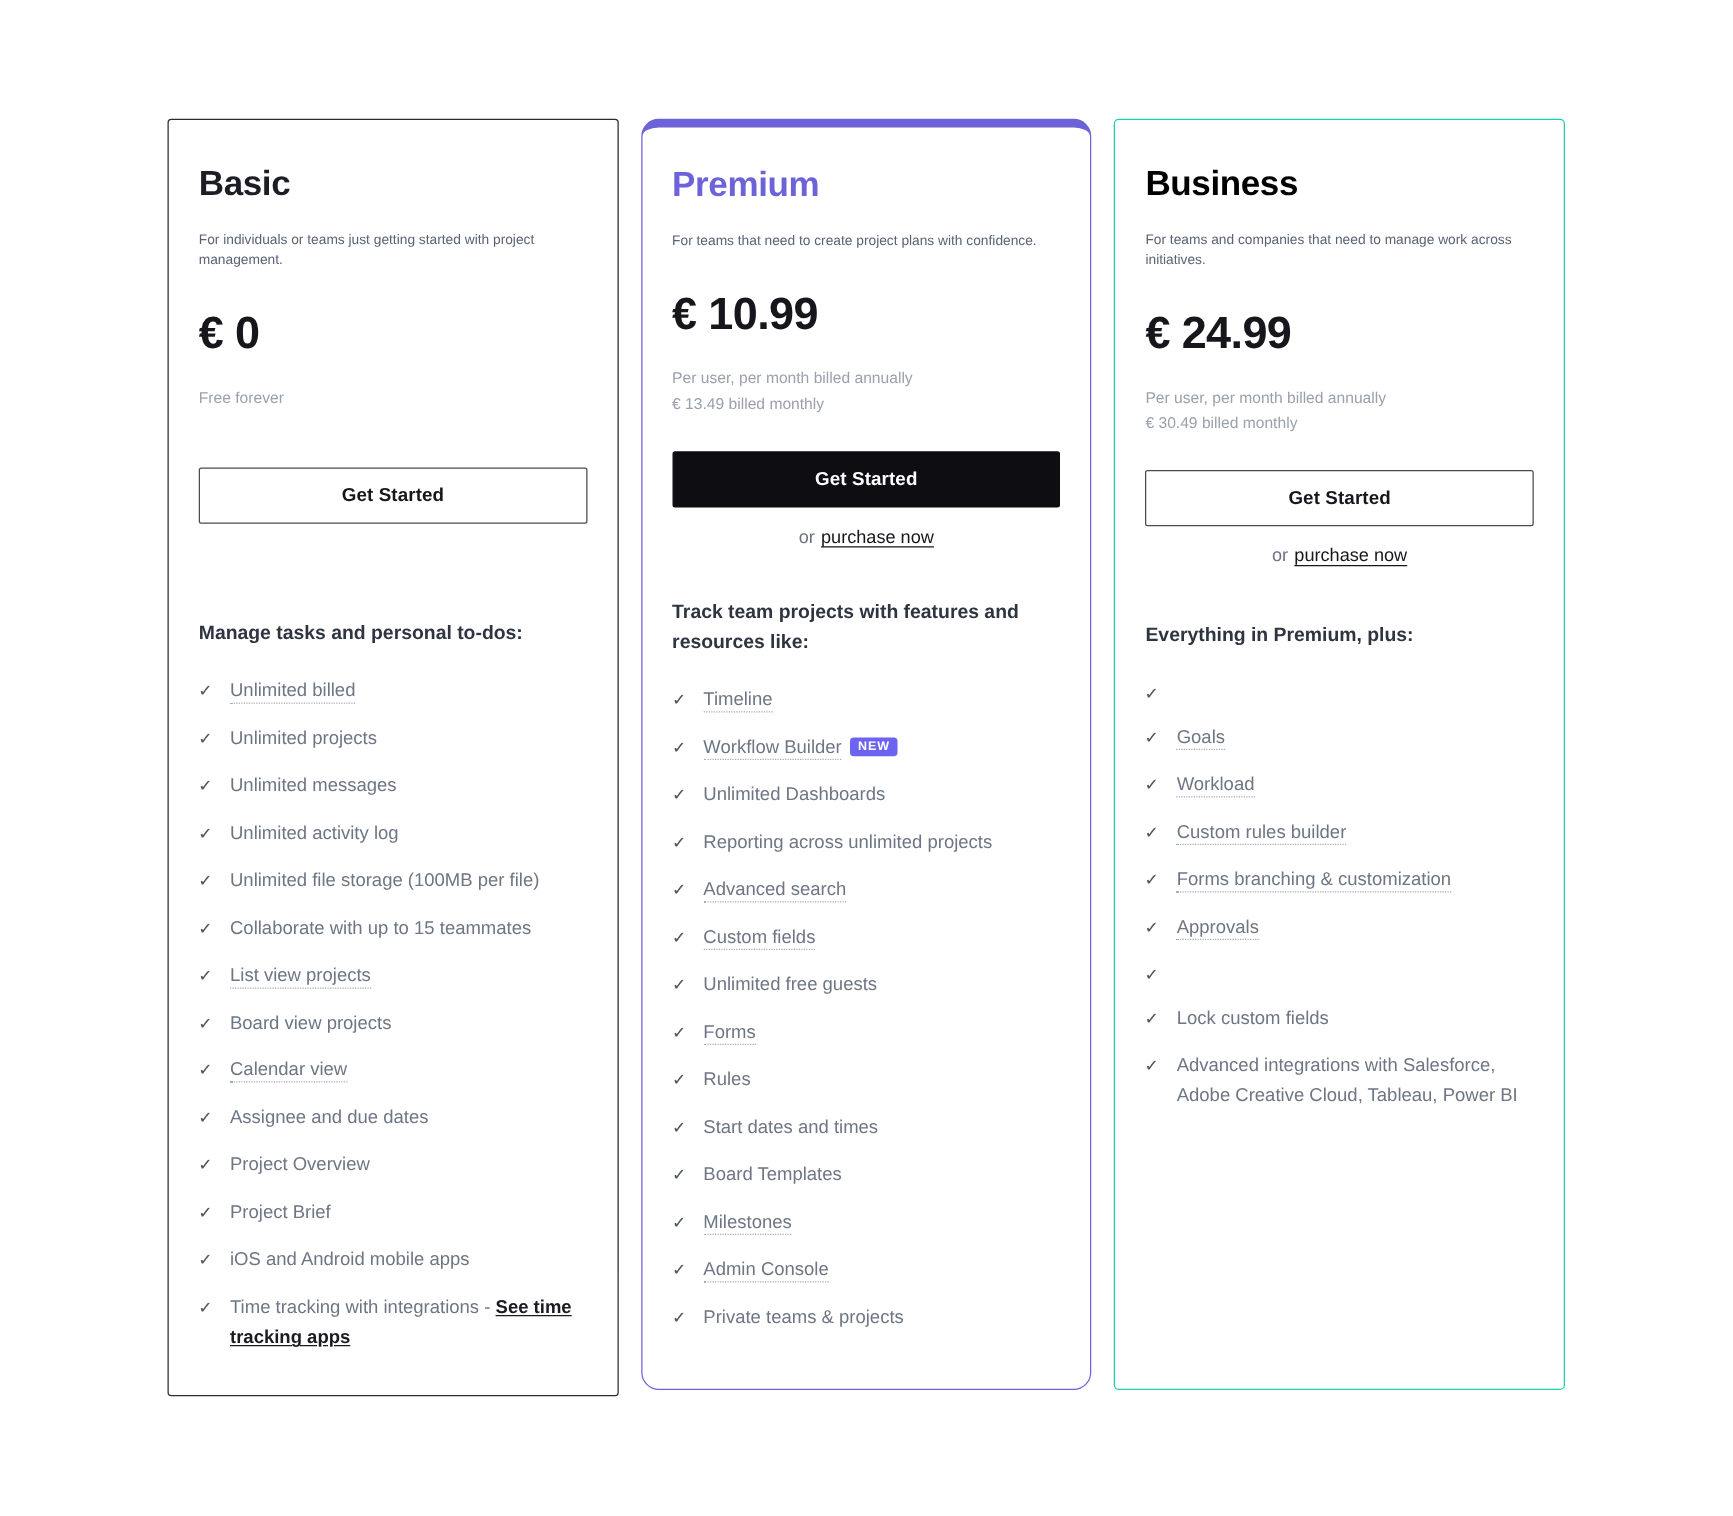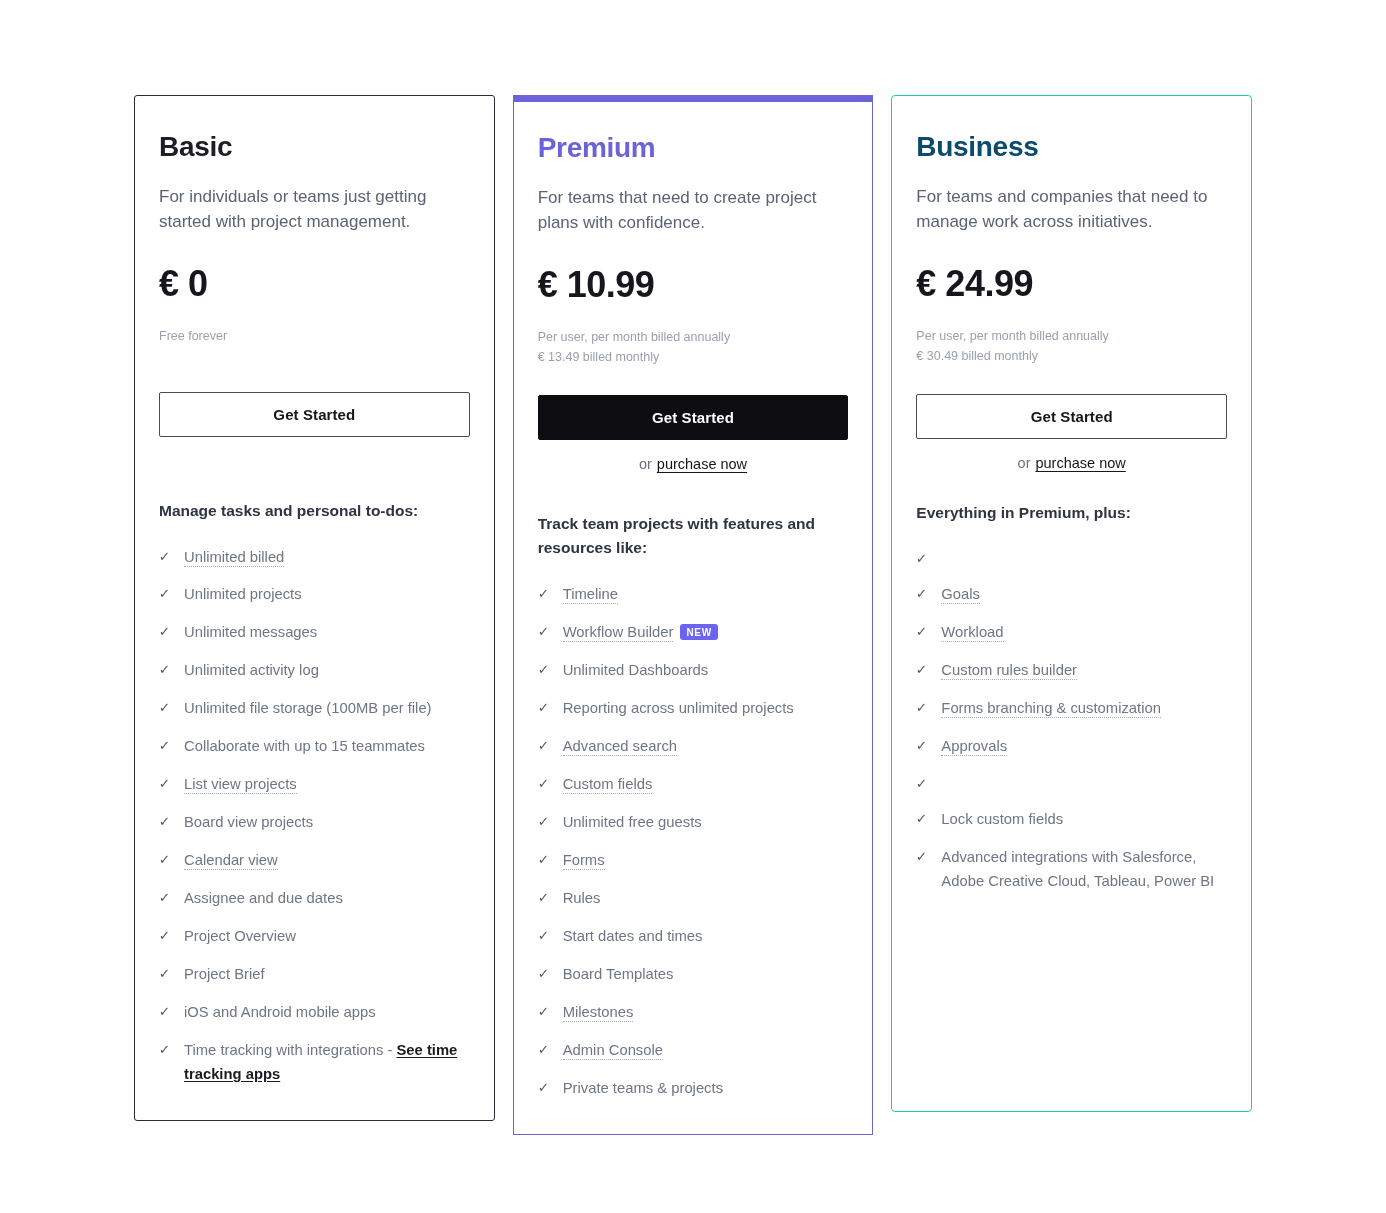--- a/index.html
+++ b/index.html
@@ -42,43 +42,43 @@
 
   
   .plan-card.basic {
     border: 1.5px solid #2b2b33;
     border-radius: 3px;
   }
 
   .plan-card.premium {
     border: 1.5px solid #6c63d8;
     border-top: 7px solid #6c63d8;
-    border-radius: 0;
+    border-radius: 14px;
     padding-top: 29px;
   }
 
   .plan-card.business {
     border: 1.5px solid #1ecfae;
     border-radius: 4px;
   }
 
   
   .plan-title {
     font-size: 28px;
     font-weight: 700;
     letter-spacing: -0.3px;
     line-height: 1.2;
     margin-bottom: 20px;
   }
   .basic .plan-title   { color: #1d1d26; }
   .premium .plan-title { color: #6c63d8; }
-  .business .plan-title{ color: #0c4a6e; }
+  .business .plan-title{ color: #000000; }
 
   .plan-desc {
-    font-size: 17px;
+    font-size: 11px;
     line-height: 1.48;
     color: #5a6374;
     max-width: 312px;
     margin-bottom: 30px;
     font-weight: 400;
   }
 
   .plan-price {
     font-size: 36px;
     font-weight: 700;
@@ -138,21 +138,21 @@
     margin-left: 5px;
     margin-top: 48px;
   }
 
   
   .features-head {
     font-size: 15.5px;
     font-weight: 700;
     color: #2e3440;
     line-height: 1.55;
-    margin-top: 20px;
+    margin-top: 34px;
     margin-bottom: 16px;
     max-width: 310px;
   }
   .premium .features-head { margin-top: 30px; }
 
   .feature-list { list-style: none; }
 
   .feature-item {
     display: flex;
     align-items: flex-start;

